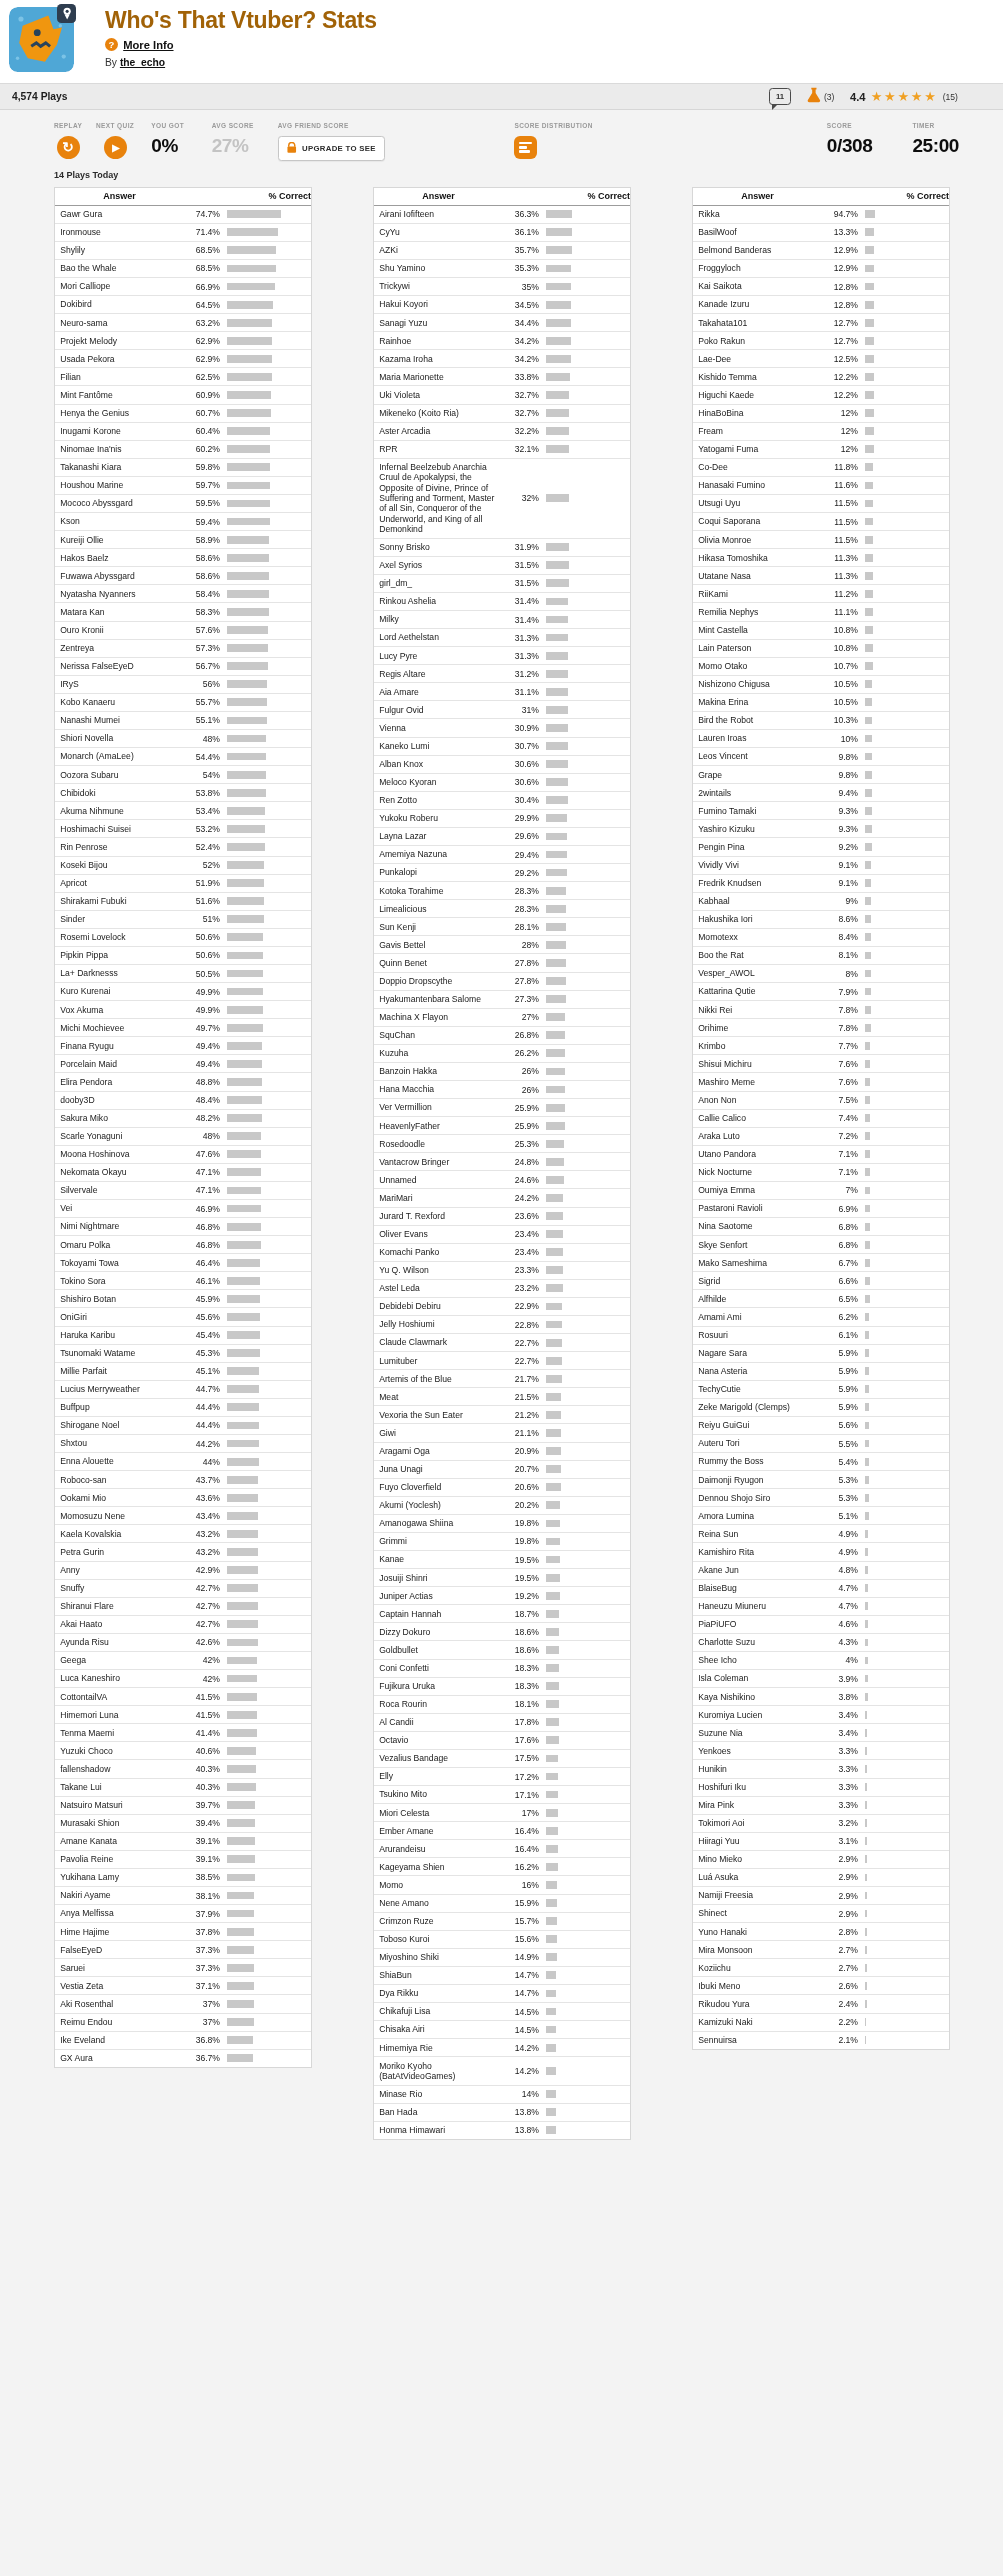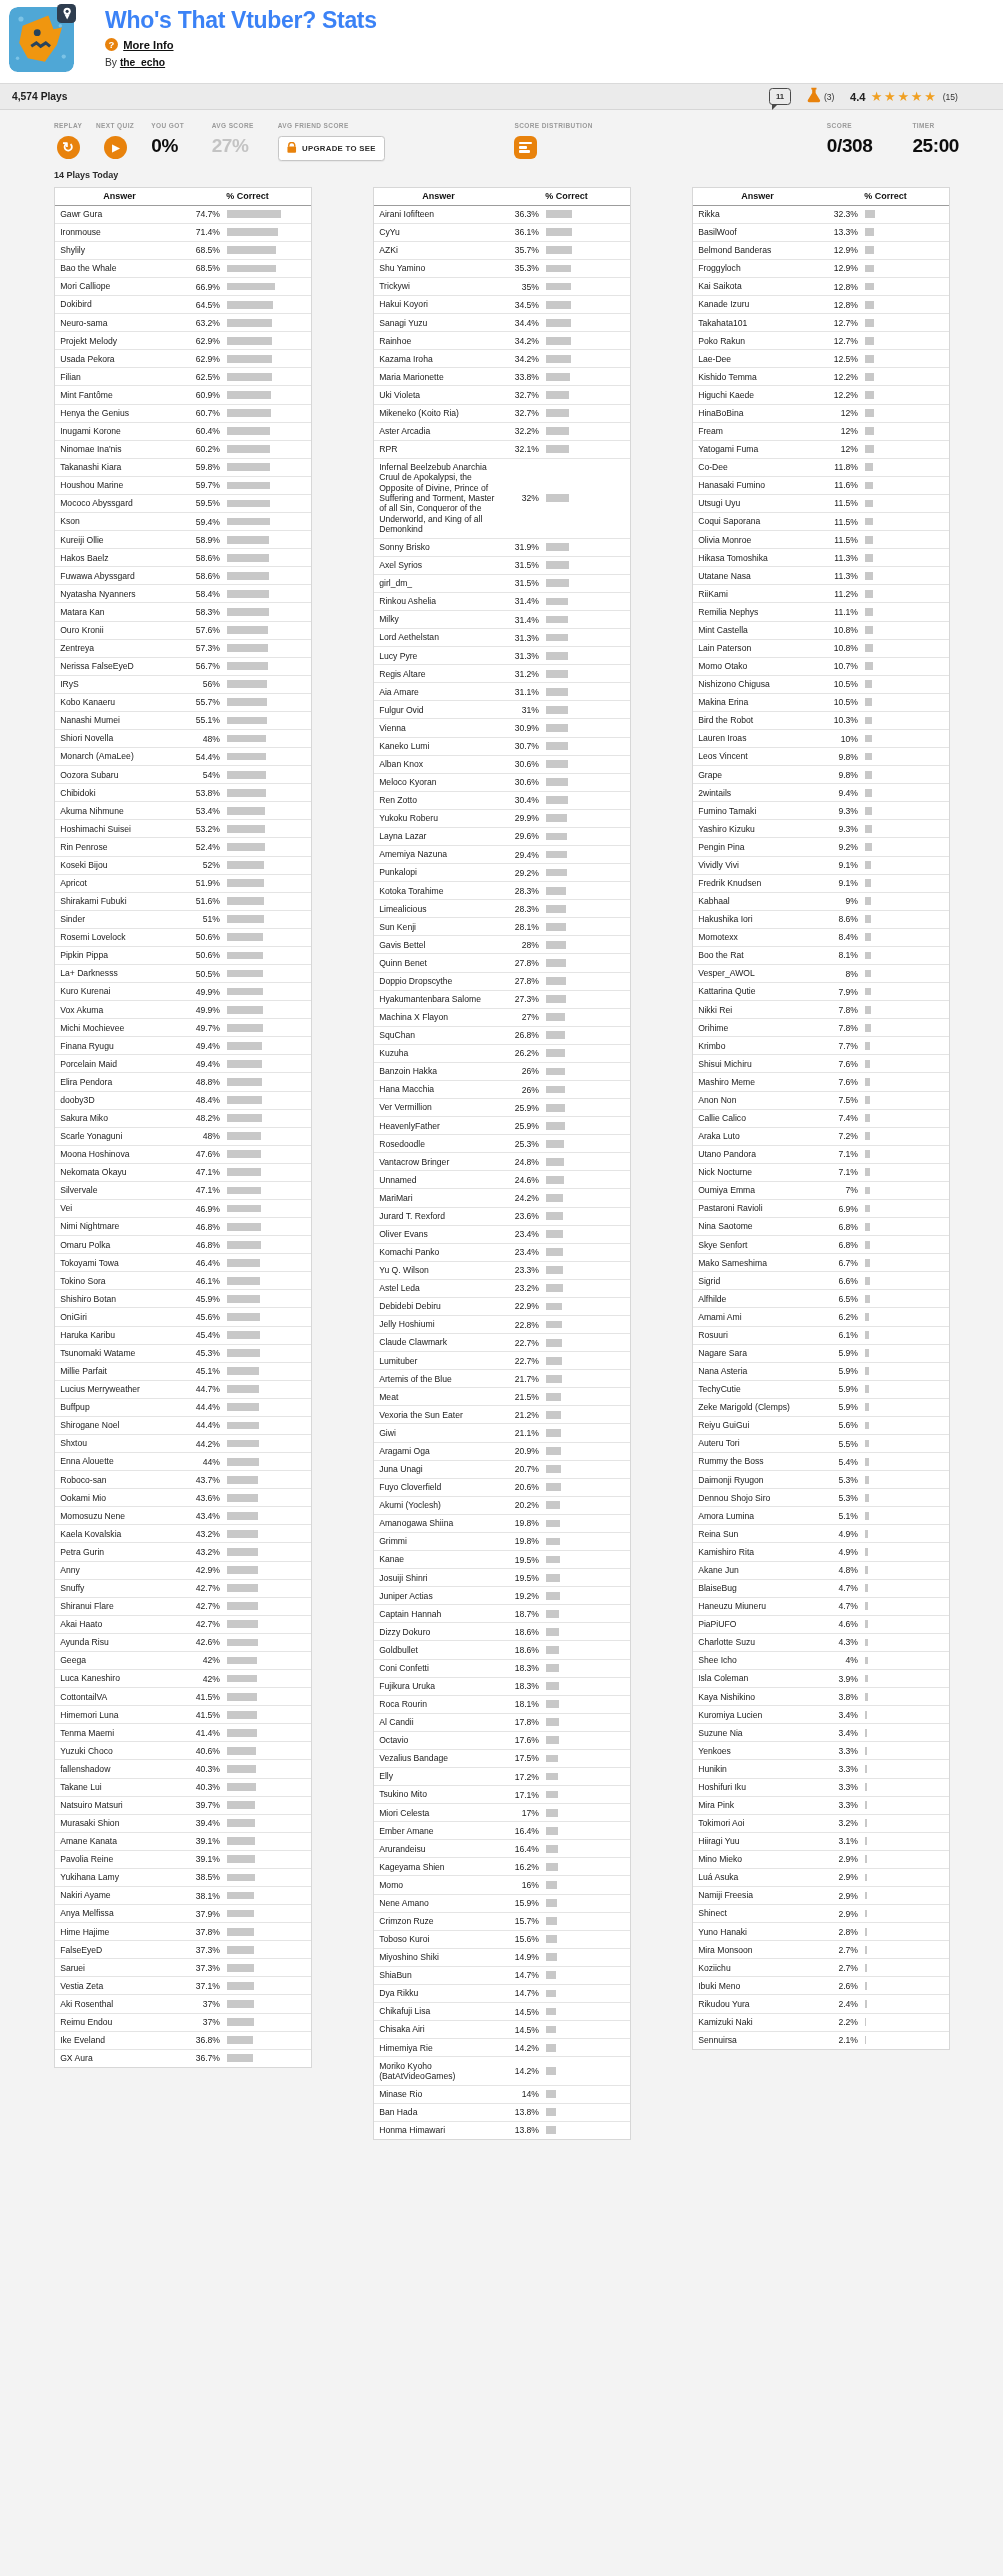--- a/index.html
+++ b/index.html
@@ -4,21 +4,21 @@
 <style>
   *{box-sizing:border-box;margin:0;padding:0}
   html,body{background:#f3f3f3}
   body{width:1004px;min-height:2576px;font-family:"Liberation Sans",sans-serif;color:#222}
   
   .header{background:#fff;position:relative;padding:6.9px 12px 10.3px;min-height:83px}
   .logo{position:absolute;left:8.6px;top:6.9px;width:65px;height:65px;cursor:pointer}
   .logo svg{display:block;border-radius:8.6px}
   .logo-badge{position:absolute;right:-2.6px;top:-2.6px;width:19px;height:19px;background:#2e3d4f;border-radius:4.3px;display:flex;align-items:center;justify-content:center}
   .header-text{margin-left:93px}
-  .title{font-size:23px;font-weight:bold;color:#3b82f6;letter-spacing:-0.3px}
+  .title{font-size:23px;font-weight:bold;color:#a16207;letter-spacing:-0.3px}
   .subtitle{font-size:11.2px;font-weight:bold;margin-top:4.3px;color:#111}
   .moreinfo-row{margin-top:4.3px;display:flex;align-items:center;gap:5.2px}
   .qmark{width:13px;height:13px;border-radius:50%;background:#e8820c;color:#fff;font-size:9.5px;font-weight:bold;display:inline-flex;align-items:center;justify-content:center}
   .moreinfo-link{font-size:11.2px;font-weight:bold;text-decoration:underline;color:#111;cursor:pointer}
   .byline{margin-top:6px;font-size:10.3px;color:#333}
   .author{font-weight:bold;text-decoration:underline;color:#111;cursor:pointer}
   
   .plays-strip{background:#ebebeb;border-top:0.9px solid #dadada;border-bottom:0.9px solid #d6d6d6;height:27px;display:flex;align-items:center;justify-content:space-between;padding:0 12px}
   .plays-count{font-size:10.3px;font-weight:bold;color:#1c1c1c}
   .plays-right{display:flex;align-items:center;gap:15.5px;margin-right:34px}
@@ -48,21 +48,21 @@
   .m-dist{margin-left:129px;align-items:flex-start}
   .m-score{margin-left:auto}
   .m-timer{margin-left:40px}
   
   .plays-today{padding:5.2px 0 6.9px 54px;font-size:9px;font-weight:bold;color:#2b2b2b}
   
   .tables{display:flex;justify-content:space-between;align-items:flex-start;padding:0 54px 40px}
   .stats-table{width:258px;background:#fff;border:0.9px solid #d7d7d7}
   .thead{display:flex;border-bottom:0.9px solid #9c9c9c;padding:3.4px 0;font-size:9px;font-weight:bold;color:#111}
   .th-answer{width:129px;text-align:center}
-  .th-pct{flex:1;text-align:center}
+  .th-pct{flex:1;text-align:right}
   .trow{display:flex;align-items:center;border-bottom:0.9px solid #e4e4e4}
   .trow:last-child{border-bottom:none}
   .answer{width:129px;padding:3.4px 2.6px 3.4px 5.2px;font-size:8.6px;line-height:10.3px;color:#1a1a1a}
   .pctcell{flex:1;display:flex;align-items:center;padding:3.4px 3.4px 3.4px 0}
   .pctnum{width:36px;flex-shrink:0;text-align:right;font-size:8.6px;color:#1a1a1a}
   .barwrap{margin-left:6.9px;width:72px;height:7.8px;display:block;position:relative}
   .barfill{display:block;height:7.8px;background:#c8c8c8}
 </style>
 </head>
 <body>
@@ -2045,21 +2045,21 @@
   </div>
   <div class="stats-table">
     <div class="thead">
       <span class="th-answer">Answer</span>
       <span class="th-pct">% Correct</span>
     </div>
     <div class="tbody">
         <div class="trow">
           <div class="answer">Rikka</div>
           <div class="pctcell">
-            <span class="pctnum">32.3%</span>
+            <span class="pctnum">94.7%</span>
             <span class="barwrap">
               <span class="barfill" style="width: 13.5%;"></span>
             </span>
           </div>
         </div>
         <div class="trow">
           <div class="answer">BasilWoof</div>
           <div class="pctcell">
             <span class="pctnum">13.3%</span>
             <span class="barwrap">

